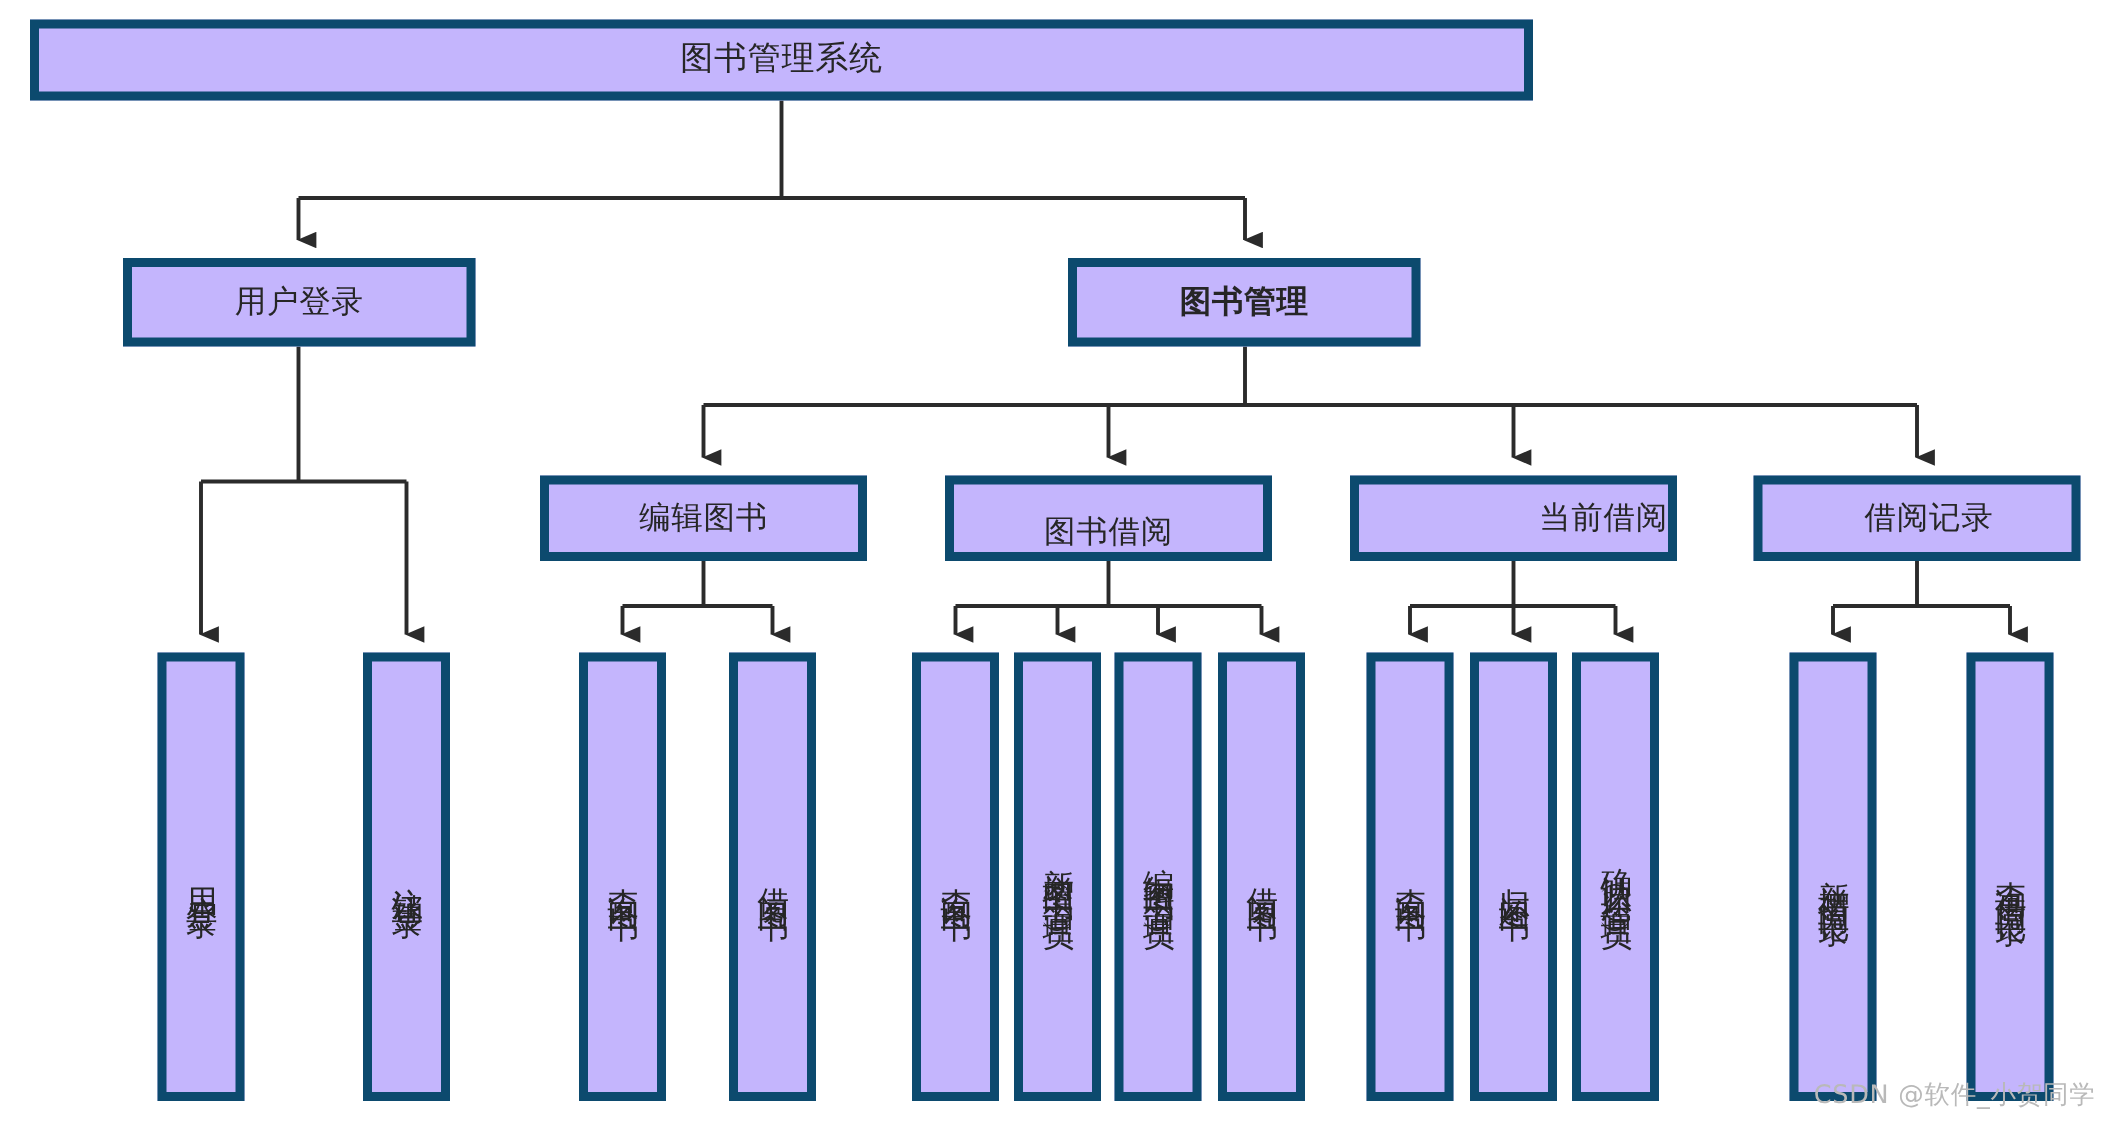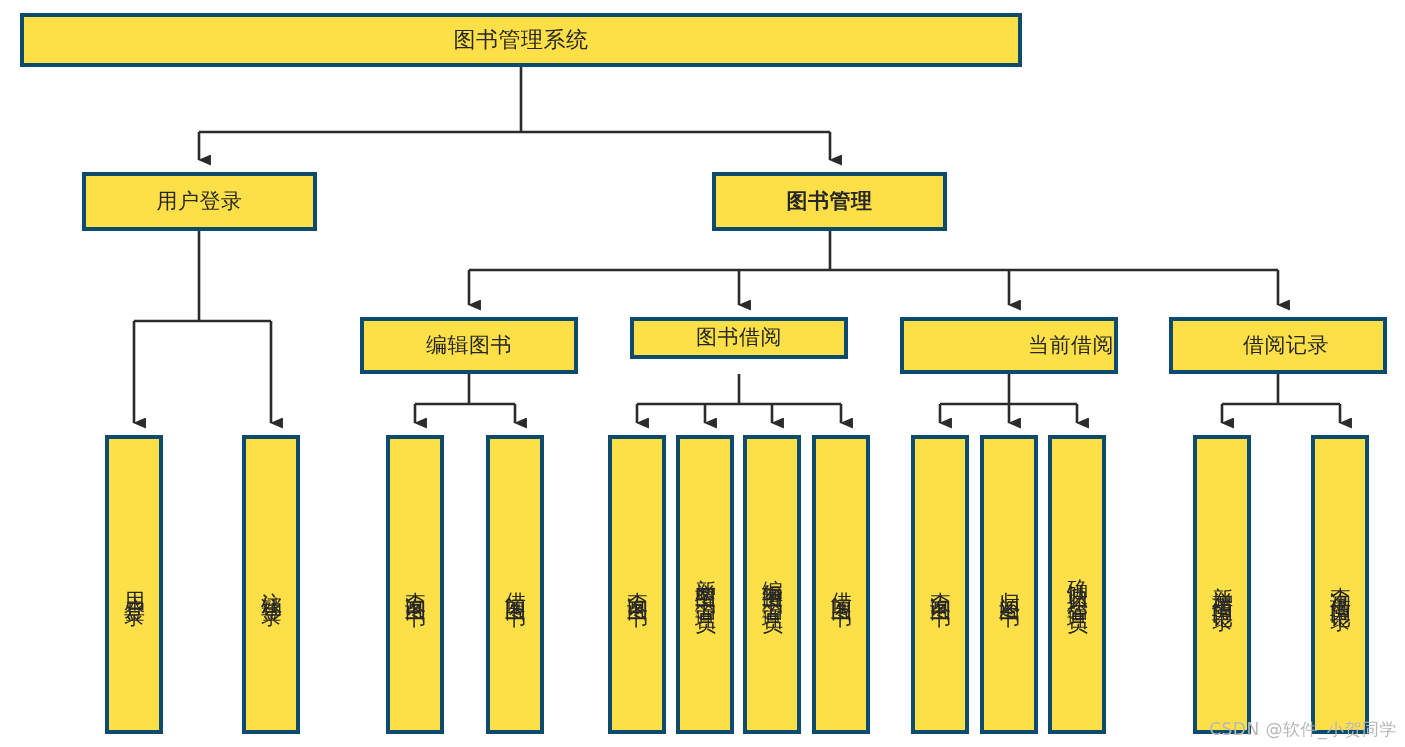--- a/index.html
+++ b/index.html
@@ -22,22 +22,22 @@
     position: absolute;
     left: 0;
     top: 0;
     width: 1405px;
     height: 747px;
     pointer-events: none;
   }
   .node {
     position: absolute;
     box-sizing: border-box;
-    background: #fde047;
-    border: 4px solid #0c4a6e;
+    background: #c4b5fd;
+    border: 6px solid #0c4a6e;
     display: flex;
     align-items: center;
     justify-content: center;
     color: #262626;
   }
   .node .label {
     display: block;
     text-align: center;
     line-height: 1.30;
     white-space: pre-line;
@@ -137,21 +137,21 @@
   <div class="node horiz" style="left:82px; top:172px; width:235px; height:59px;">
     <span class="label">用户登录</span>
   </div>
   <div class="node horiz" style="left:712px; top:172px; width:235px; height:59px;font-weight:bold;">
     <span class="label">图书管理</span>
   </div>
 
   <div class="node horiz" style="left:360px; top:317px; width:218px; height:57px;">
     <span class="label">编辑图书</span>
   </div>
-  <div class="node horiz" style="left:630px; top:317px; width:218px; height:42px;">
+  <div class="node horiz" style="left:630px; top:317px; width:218px; height:57px;align-items:flex-end;">
     <span class="label">图书借阅</span>
   </div>
   <div class="node horiz" style="left:900px; top:317px; width:218px; height:57px;justify-content:flex-end;">
     <span class="label">当前借阅</span>
   </div>
   <div class="node horiz" style="left:1169px; top:317px; width:218px; height:57px;padding-left:16px;">
     <span class="label">借阅记录</span>
   </div>
 
   <div class="node vert" style="left:105px; top:435px; width:58px; height:299px;">

